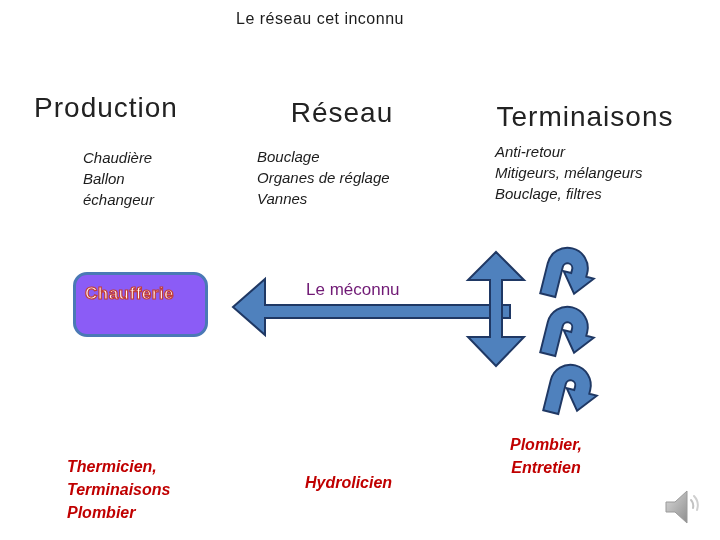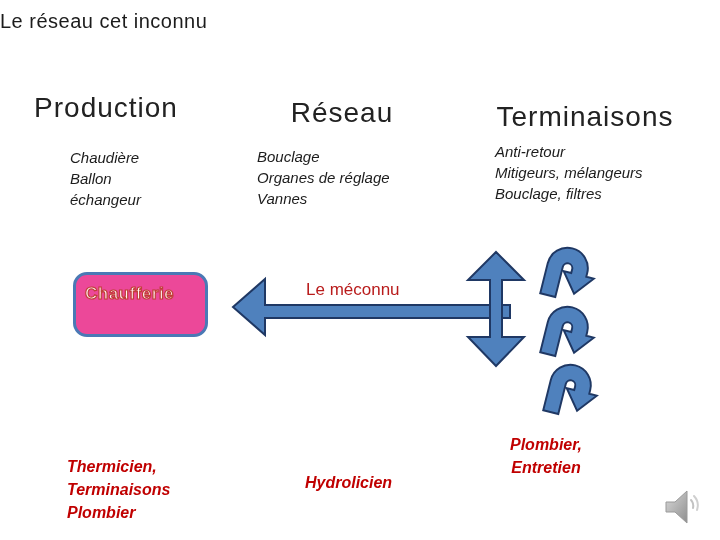--- a/index.html
+++ b/index.html
@@ -2,61 +2,61 @@
 <html><head>
 <meta charset="utf-8">
 <style>
   html,body{margin:0;padding:0;background:#e9e9e9;}
   #slide{
     position:relative;width:720px;height:540px;background:#ffffff;
     font-family:"Liberation Sans",sans-serif;color:#1a1a1a;overflow:hidden;
   }
   .abs{position:absolute;}
   #slide-title{
-    top:10px;left:0;width:640px;text-align:left;
-    font-size:20px;letter-spacing:.5px;color:#1c1c1c;
+    top:10px;left:0;width:640px;text-align:center;
+    font-size:16px;letter-spacing:.5px;color:#1c1c1c;
   }
   .col-header{
     font-size:28px;letter-spacing:1px;color:#222;
     transform:translateX(-50%);white-space:nowrap;
   }
   .detail-block{
     font-style:italic;font-size:15px;line-height:21px;color:#1c1c1c;
     white-space:nowrap;
   }
   .role-block{
     font-style:italic;font-weight:600;font-size:16px;line-height:23px;
     color:#c00000;white-space:nowrap;
   }
   #chaufferie-box{
     left:73px;top:272px;width:129px;height:59px;
-    border:3.5px solid #4a79b5;border-radius:14px;background:#ec4899;
+    border:3.5px solid #4a79b5;border-radius:14px;background:#8b5cf6;
   }
   #chaufferie-label{
     margin:9px 0 0 9px;font-size:17px;font-weight:bold;letter-spacing:.5px;
     color:#fdf4f3;-webkit-text-stroke:1.2px #c23e38;
     text-shadow:0 0 1px #c23e38;
   }
   #meconnu-label{
-    left:306px;top:280px;font-size:17px;color:#b91c1c;white-space:nowrap;
+    left:306px;top:280px;font-size:17px;color:#701a75;white-space:nowrap;
   }
   svg{display:block;overflow:visible;}
 </style>
 </head>
 <body>
 
 <div id="slide">
 
   <div id="slide-title" class="abs">Le réseau cet inconnu</div>
 
   <div class="abs col-header" style="left:106px;top:92px;">Production</div>
   <div class="abs col-header" style="left:342px;top:97px;">Réseau</div>
   <div class="abs col-header" style="left:585px;top:101px;">Terminaisons</div>
 
-  <div class="abs detail-block" style="left:70px;top:147px;">
+  <div class="abs detail-block" style="left:83px;top:147px;">
     <div>Chaudière</div>
     <div>Ballon</div>
     <div>échangeur</div>
   </div>
   <div class="abs detail-block" style="left:257px;top:146px;">
     <div>Bouclage</div>
     <div>Organes de réglage</div>
     <div>Vannes</div>
   </div>
   <div class="abs detail-block" style="left:495px;top:141px;">

